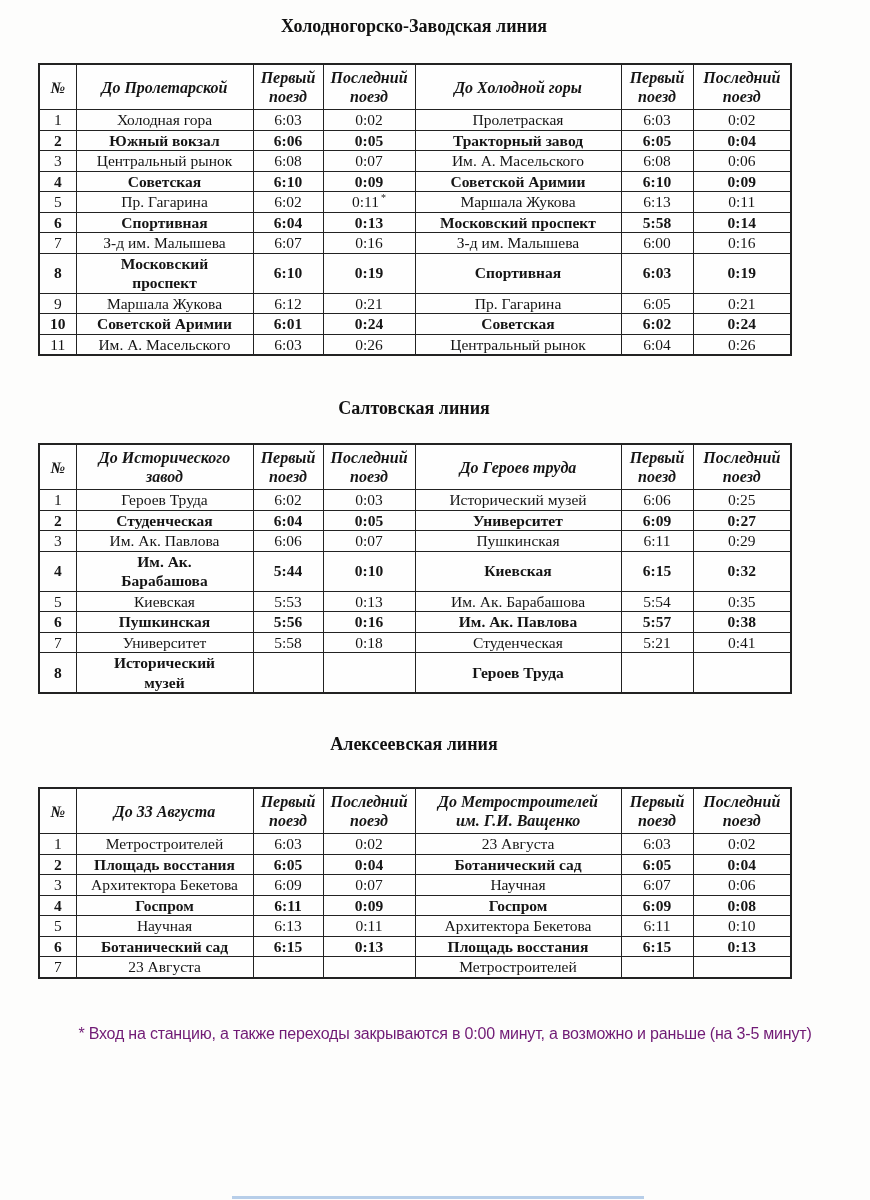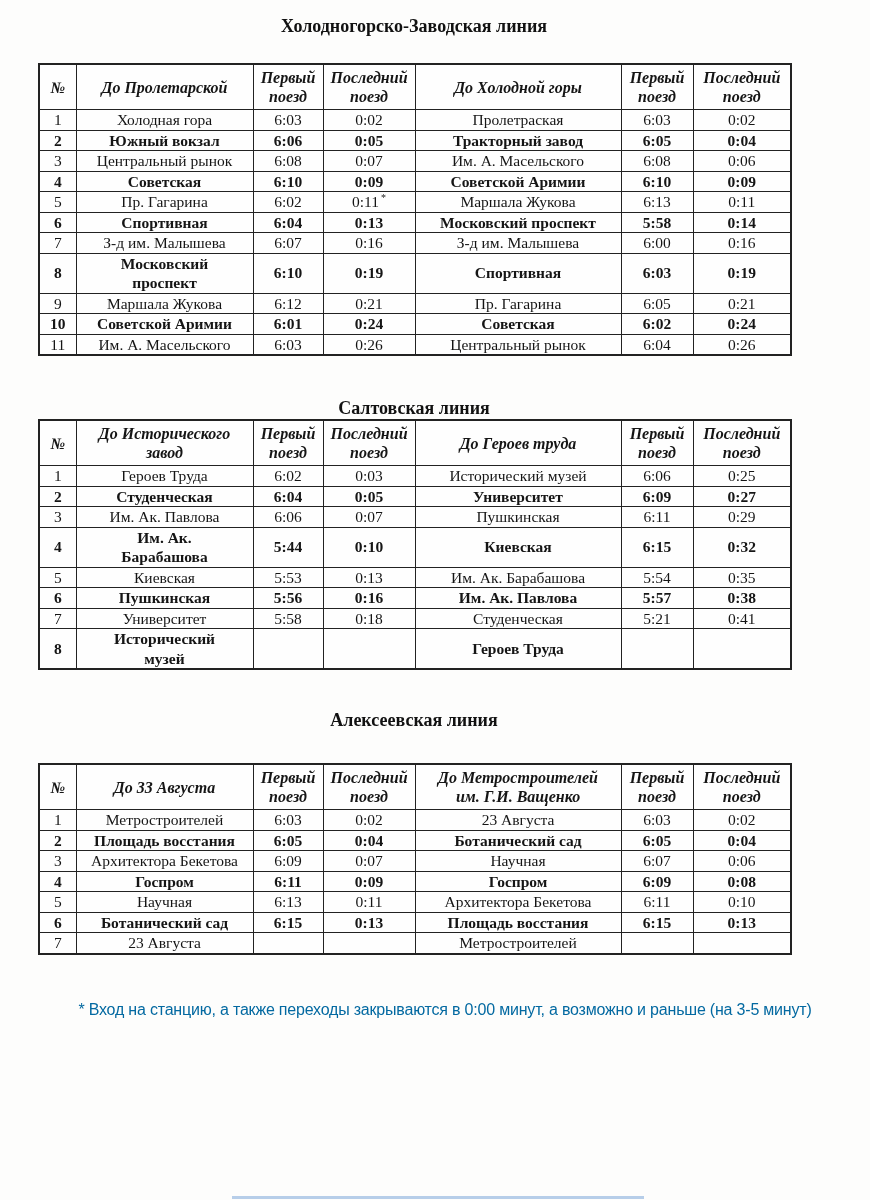--- a/index.html
+++ b/index.html
@@ -19,21 +19,21 @@
   .line-title {
     width: 752px;
     margin: 0;
     text-align: center;
     font-size: 18px;
     font-weight: bold;
     font-family: "Liberation Serif", serif;
     color: #111;
   }
   .t1-title { margin-bottom: 26px; }
-  .t2-title { margin-top: 42px; }
+  .t2-title { margin-top: 42px; margin-bottom: 24px; }
   .t3-title { margin-top: 40px; margin-bottom: 32px; }
 
   table.timetable {
     border-collapse: collapse;
     table-layout: fixed;
     width: 752px;
     background: #fefefe;
   }
   table.timetable, table.timetable th, table.timetable td {
     border: 1.6px solid #222;
@@ -69,21 +69,21 @@
 
   sup.note-mark { font-size: 10px; line-height: 0; margin-left: 2px; }
 
   .footnote {
     width: 770px;
     margin: 46px 0 0 22px;
     text-align: center;
     font-family: "Liberation Sans", sans-serif;
     font-size: 16px;
     letter-spacing: -0.2px;
-    color: #0369a1;
+    color: #701a75;
   }
 
   .scan-line {
     position: absolute;
     left: 232px;
     bottom: 1px;
     width: 412px;
     height: 3px;
     background: #7da7d9;
     opacity: 0.55;

